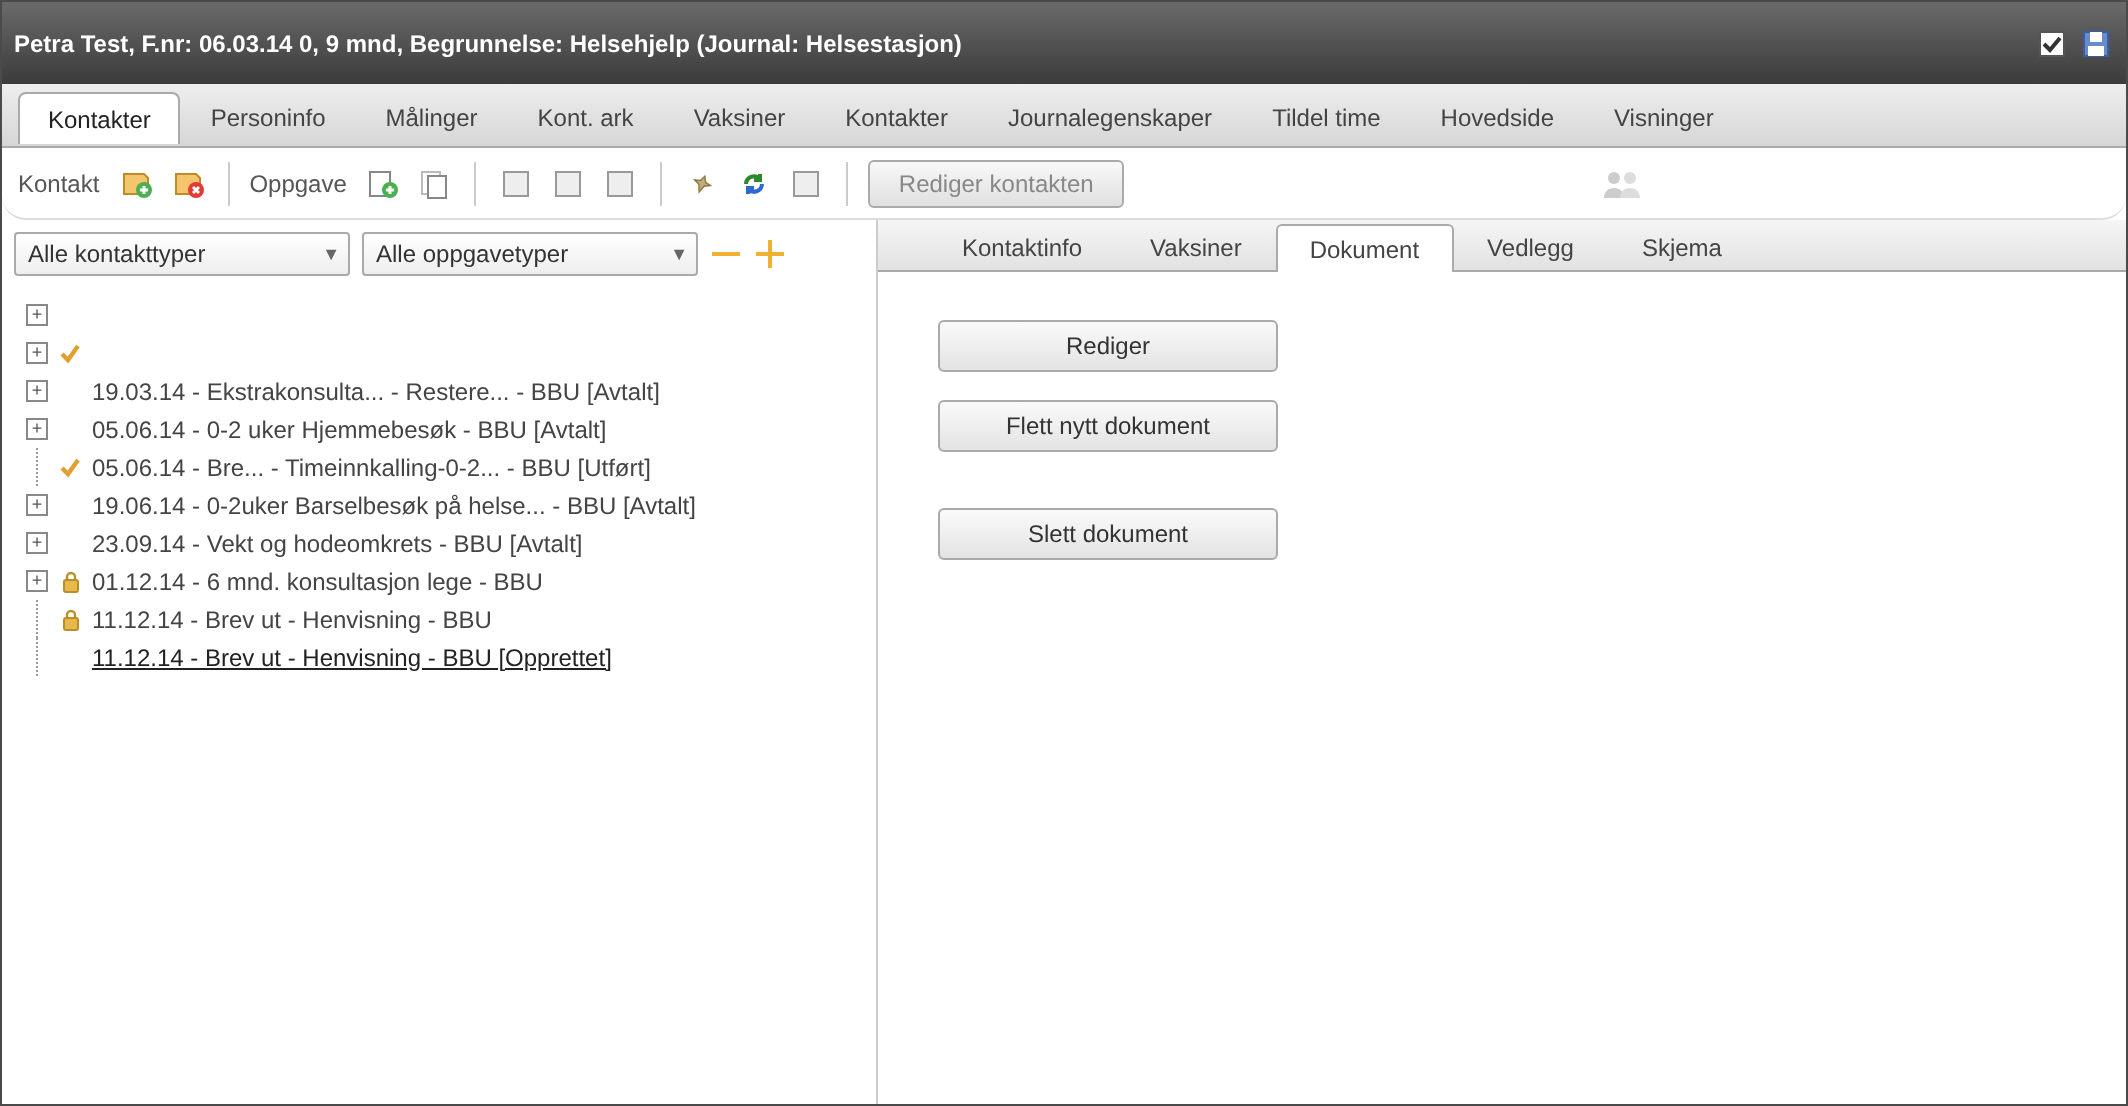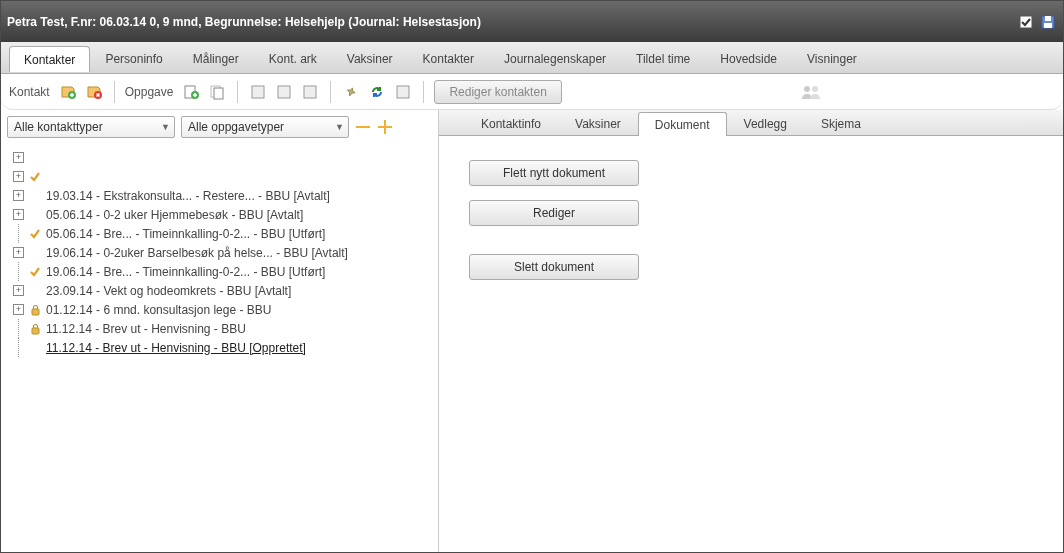--- a/index.html
+++ b/index.html
@@ -215,29 +215,20 @@
               </svg>
             </span>
             <span class="txt">05.06.14 - Bre... - Timeinnkalling-0-2... - BBU [Utført]</span>
           </div>
           <div class="row">
             <span class="exp">+</span>
             <span class="mark"></span>
             <span class="txt">19.06.14 - 0-2uker Barselbesøk på helse... - BBU [Avtalt]</span>
           </div>
           <div class="row">
-            <span class="conn"></span>
-            <span class="mark">
-              <svg width="12" height="12">
-                <path d="M2 6 L5 9 L10 2" stroke="#e0a030" stroke-width="2.2" fill="none"></path>
-              </svg>
-            </span>
-            <span class="txt">19.06.14 - Bre... - Timeinnkalling-0-2... - BBU [Utført]</span>
-          </div>
-          <div class="row">
             <span class="exp">+</span>
             <span class="mark"></span>
             <span class="txt">23.09.14 - Vekt og hodeomkrets - BBU [Avtalt]</span>
           </div>
           <div class="row">
             <span class="exp">+</span>
             <span class="mark">
               <svg width="11" height="12">
                 <rect x="2" y="5" width="7" height="6" rx="1" fill="#e8b94a" stroke="#b8902a"></rect>
                 <path d="M3.5 5 V3.5 a2 2 0 0 1 4 0 V5" fill="none" stroke="#b8902a" stroke-width="1.2"></path>
@@ -265,20 +256,20 @@
 
     <div class="right">
       <div class="subtabs" id="subtabs">
           <div class="tab">Kontaktinfo</div>
           <div class="tab">Vaksiner</div>
           <div class="tab active">Dokument</div>
           <div class="tab">Vedlegg</div>
           <div class="tab">Skjema</div>
         </div>
       <div class="pane">
+        <button class="pbtn">Rediger</button>
         <button class="pbtn">Flett nytt dokument</button>
-        <button class="pbtn">Rediger</button>
         <div class="gap"></div>
         <button class="pbtn">Slett dokument</button>
       </div>
     </div>
   </div>
 </div>
 
 </body></html>

